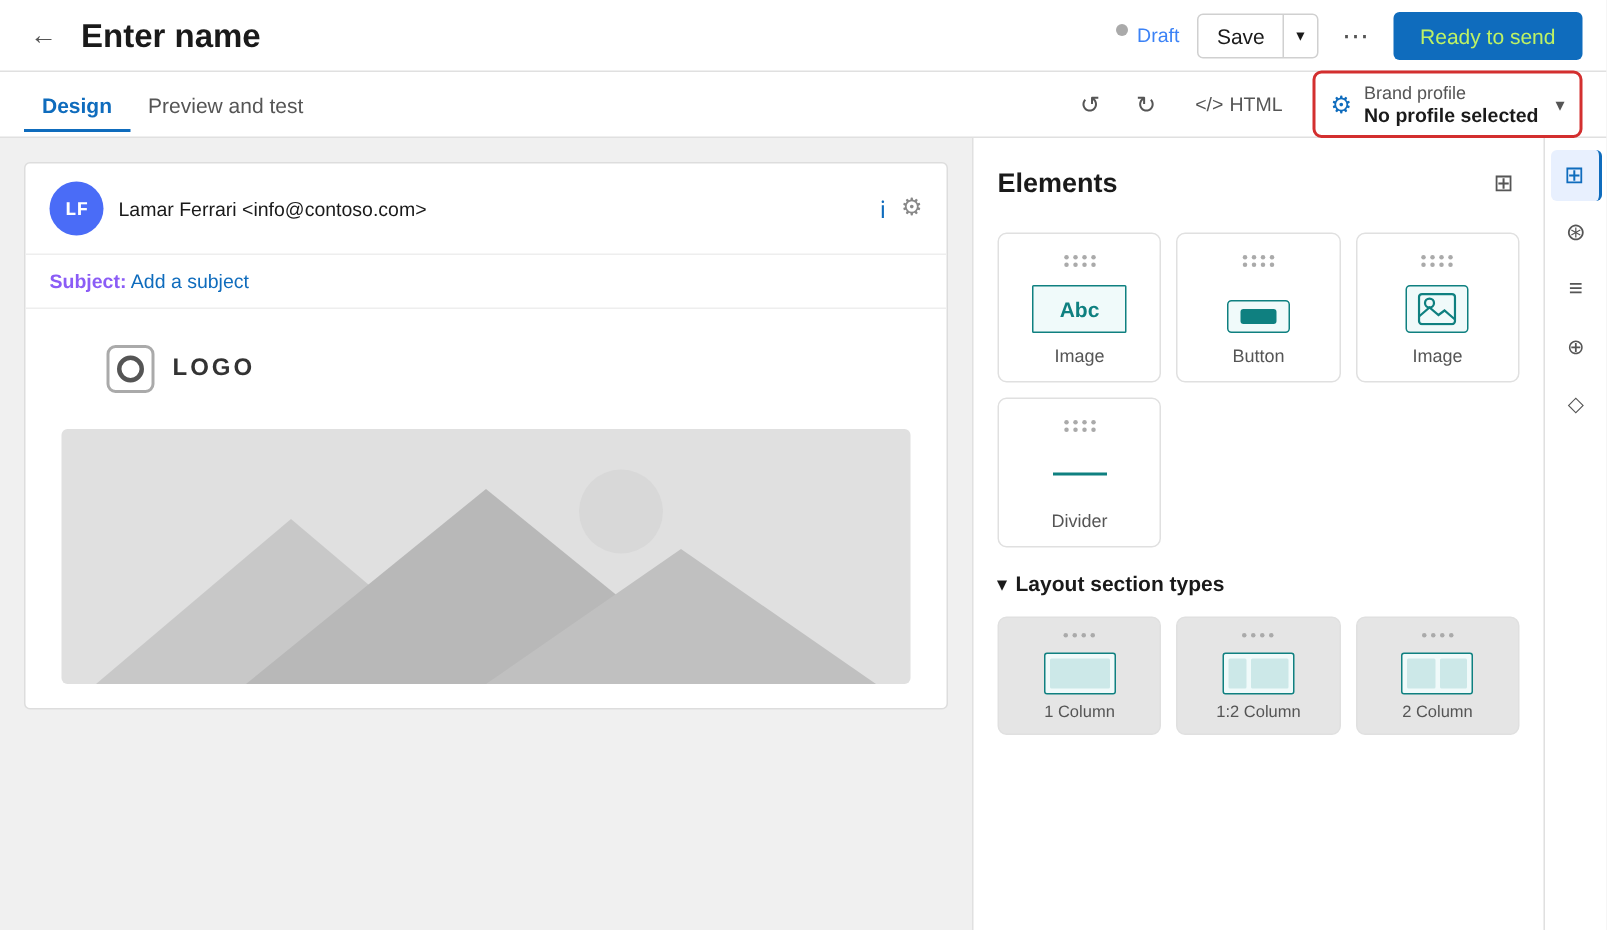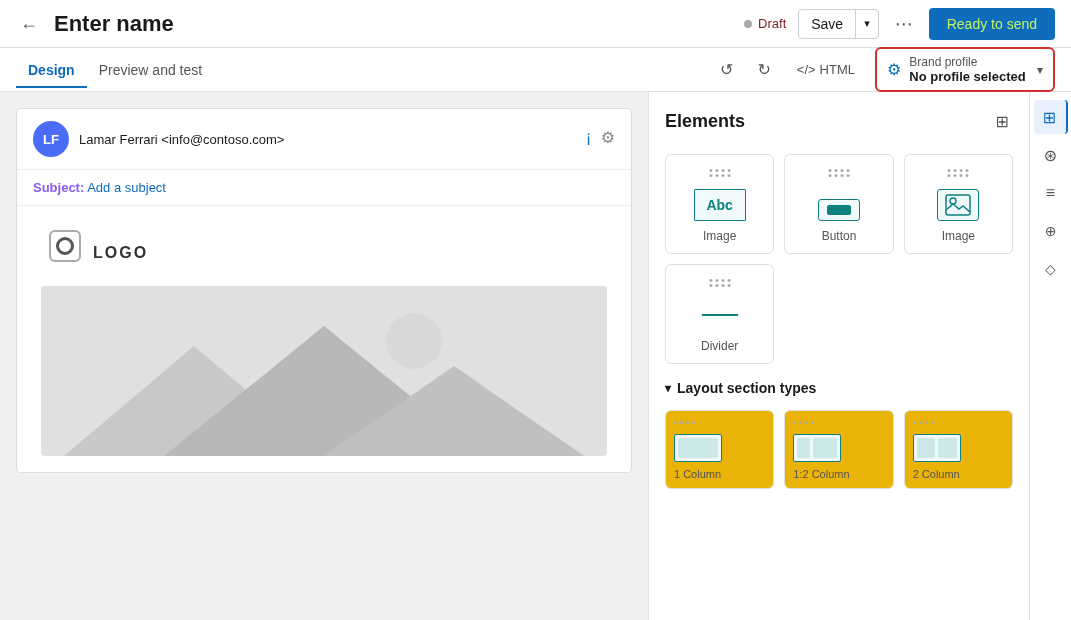--- a/index.html
+++ b/index.html
@@ -6,21 +6,21 @@
     body { background: #f5f5f5; width: 1071px; height: 620px; overflow: hidden; }
 
     
     .topbar {
       display: flex; align-items: center; height: 48px;
       background: #fff; border-bottom: 1px solid #e0e0e0;
       padding: 0 16px; gap: 12px;
     }
     .back-btn { cursor: pointer; color: #555; font-size: 18px; background: none; border: none; padding: 4px; }
     .page-title { font-size: 22px; font-weight: 600; color: #1a1a1a; flex: 1; }
-    .draft-badge { display: flex; align-items: center; gap: 6px; color: #7f1d1d; font-size: 13px; }
+    .draft-badge { display: flex; align-items: flex-start; gap: 6px; color: #3b82f6; font-size: 13px; }
     .draft-dot { width: 8px; height: 8px; border-radius: 50%; background: #aaa; }
     .topbar-actions { display: flex; align-items: center; gap: 8px; margin-left: auto; }
     .save-btn {
       display: flex; align-items: center; border: 1px solid #d0d0d0;
       border-radius: 4px; background: #fff; cursor: pointer; font-size: 14px; color: #1a1a1a;
     }
     .save-btn-main { padding: 6px 12px; border-right: 1px solid #d0d0d0; }
     .save-btn-caret { padding: 6px 8px; font-size: 11px; }
     .more-btn { background: none; border: none; cursor: pointer; font-size: 18px; color: #555; padding: 4px 8px; }
     .ready-btn {
@@ -60,31 +60,31 @@
     
     .canvas-area {
       flex: 0 0 648px; background: #f0f0f0; overflow-y: auto; padding: 16px;
     }
     .email-container {
       background: #fff; border-radius: 4px; border: 1px solid #ddd; overflow: hidden;
     }
     .email-header {
       padding: 12px 16px; border-bottom: 1px solid #eee; display: flex; align-items: center; gap: 10px;
     }
-    .avatar { width: 36px; height: 36px; border-radius: 50%; background: #4a6cf7; display: flex; align-items: center; justify-content: center; color: #fff; font-size: 13px; font-weight: 700; flex-shrink: 0; }
+    .avatar { width: 36px; height: 36px; border-radius: 50%; background: #4a6cf7; display: flex; align-items: center; justify-content: center; color: #fff; font-size: 13px; font-weight: 700; flex-shrink: 0; font-family: Liberation Mono, monospace; }
     .sender-info { flex: 1; font-size: 13px; color: #1a1a1a; }
     .email-header-icons { display: flex; gap: 10px; color: #888; font-size: 16px; }
     .subject-line { padding: 10px 16px; border-bottom: 1px solid #eee; font-size: 13px; }
     .subject-label { color: #8b5cf6; font-weight: 600; }
     .subject-value { color: #0f6cbd; cursor: pointer; }
 
     
     .email-body { padding: 0; }
     .logo-section {
-      padding: 24px 32px; display: flex; align-items: flex-end; gap: 12px;
+      padding: 24px 32px; display: flex; align-items: center; gap: 12px; margin-left: 22px;
     }
     .logo-icon { width: 32px; height: 32px; border-radius: 6px; border: 2px solid #aaa; display: flex; align-items: center; justify-content: center; }
     .logo-circle { width: 18px; height: 18px; border-radius: 50%; border: 3px solid #555; }
     .logo-text { font-size: 16px; font-weight: 700; letter-spacing: 2px; color: #333; }
 
     .image-placeholder {
       margin: 0 24px 16px; background: #e0e0e0; border-radius: 4px; overflow: hidden;
       position: relative; height: 170px;
     }
     .mountain-svg { width: 100%; height: 100%; }
@@ -101,21 +101,21 @@
     .element-card {
       border: 1px solid #e0e0e0; border-radius: 6px; padding: 14px 8px 10px;
       display: flex; flex-direction: column; align-items: center; gap: 8px;
       cursor: pointer; background: #fff;
     }
     .dot { width: 3px; height: 3px; border-radius: 50%; background: #aaa; }
     .element-label { font-size: 12px; color: #555; }
 
     
     .text-icon-box {
-      width: 52px; height: 32px; border: 1.5px solid #0f8080; border-radius: 1px;
+      width: 63px; height: 32px; border: 1.5px solid #0f8080; border-radius: 1px;
       display: flex; align-items: center; justify-content: center;
       color: #0f8080; font-size: 14px; font-weight: 700; background: #f0fafa;
     }
     
     .image-icon-box {
       width: 42px; height: 32px; border: 1.5px solid #0f8080; border-radius: 3px;
       display: flex; align-items: center; justify-content: center;
       background: #f0fafa;
     }
     
@@ -133,22 +133,22 @@
     .divider-line { width: 36px; height: 2px; background: #0f8080; }
 
     
     .layout-section-header {
       display: flex; align-items: center; gap: 6px; font-size: 14px; font-weight: 600;
       color: #1a1a1a; margin-bottom: 14px; cursor: pointer;
     }
     .layout-grid { display: grid; grid-template-columns: repeat(3, 1fr); gap: 10px; }
     .layout-card {
       border: 1px solid #e0e0e0; border-radius: 6px; padding: 10px 8px 8px;
-      display: flex; flex-direction: column; align-items: flex-start; gap: 6px;
-      cursor: pointer; background: #eab308;
+      display: flex; flex-direction: column; align-items: center; gap: 6px;
+      cursor: pointer; background: #e5e5e5;
     }
     .layout-preview { width: 48px; height: 28px; border: 1.5px solid #0f8080; border-radius: 2px; background: #f0fafa; display: flex; gap: 3px; padding: 3px; }
     .layout-col { flex: 1; background: #cce8e8; border-radius: 1px; }
     .layout-label { font-size: 11px; color: #555; }
 
     
     .far-right-panel {
       width: 42px; background: #fff; border-left: 1px solid #e0e0e0;
       display: flex; flex-direction: column; align-items: center; padding-top: 8px; gap: 4px;
     }

